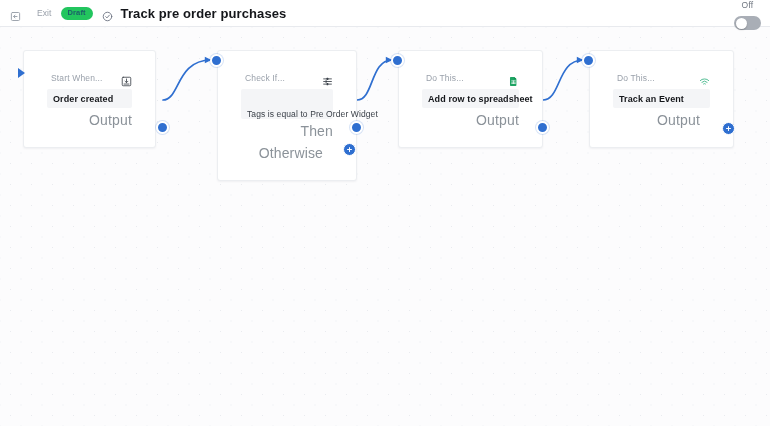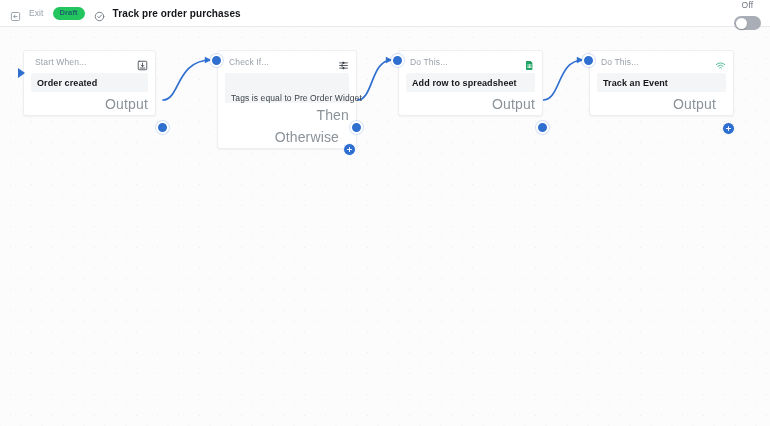--- a/index.html
+++ b/index.html
@@ -34,21 +34,21 @@
   }
   .topbar-left {
     display: flex;
     align-items: center;
     gap: 7px;
     padding-left: 8px;
   }
   .exit-btn {
     display: flex;
     align-items: center;
-    gap: 8px;
+    gap: 16px;
     cursor: pointer;
     padding: 2px 2px;
   }
   .exit-icon { display: block; width: 11px; height: 11px; color: #9aa1ab; }
   .exit-label {
     font-size: 8.5px;
     color: #9aa1ab;
     letter-spacing: .1px;
   }
   .draft-badge {
@@ -57,21 +57,21 @@
     font-size: 7.5px;
     font-weight: 700;
     border-radius: 9px;
     padding: 2.5px 7px 3px;
     line-height: 1;
     letter-spacing: .1px;
     cursor: pointer;
   }
   .check-icon { display: block; width: 11px; height: 11px; color: #6b7280; margin-left: 2px; }
   .flow-title {
-    font-size: 10px;
+    font-size: 13px;
     font-weight: 700;
     color: #14161a;
     letter-spacing: .1px;
     margin-left: 1px;
   }
   .topbar-right {
     position: absolute;
     right: 9px;
     top: 0; bottom: 0;
     display: flex;
@@ -121,21 +121,21 @@
   }
 
   
   .node {
     position: absolute;
     background: #ffffff;
     border: 1px solid #eceef1;
     border-radius: 3px;
     box-shadow: 0 1px 2px rgba(16,24,40,.05);
     z-index: 10;
-    padding: 0;
+    padding: 16px;
   }
   .node-head {
     height: 22px;
     display: flex;
     align-items: center;
     padding: 0 7px 0 11px;
   }
   .node-kicker {
     font-size: 8.5px;
     color: #9aa1ab;

